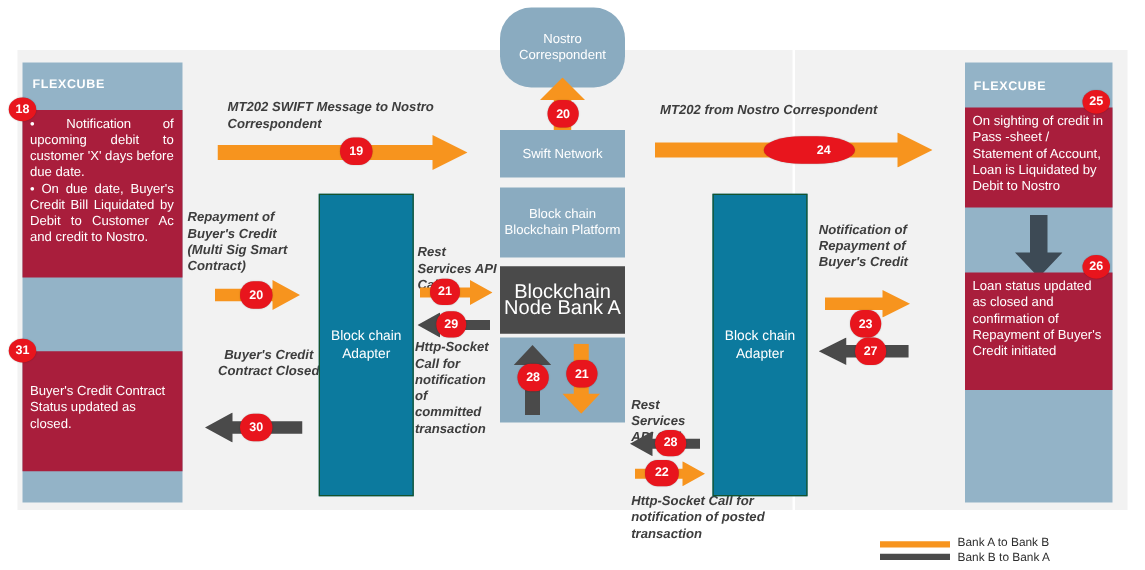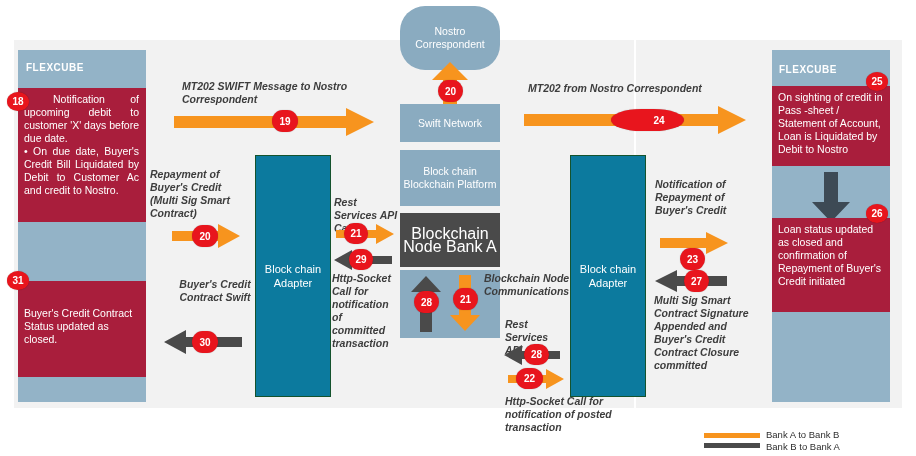--- a/index.html
+++ b/index.html
@@ -55,21 +55,21 @@
   <div class="panel-bg" style="left:14px;top:40px;width:620px;height:368px;"></div>
   <div class="panel-bg" style="left:636px;top:40px;width:266px;height:368px;"></div>
 
   <div class="fx-col" style="left:18px;top:50px;width:128px;height:352px;"></div>
   <div class="fx-title" style="left:26px;top:62px;">FLEXCUBE</div>
 
   <div class="red-box" style="left:18px;top:88px;width:128px;height:134px;">
     <span class="bul">• Notification of upcoming debit to customer 'X' days before due date.</span>
     <span class="bul">• On due date, Buyer's Credit Bill Liquidated by Debit to Customer Ac and credit to Nostro.</span>
   </div>
-  <div class="badge" style="left:7px;top:92px;width:22px;height:19px;">18</div>
+  <div class="badge" style="left:7px;top:78px;width:22px;height:19px;">18</div>
 
   <div class="red-box" style="left:18px;top:281px;width:128px;height:96px;padding-top:26px;">
     <span class="bul" style="text-align:left;">Buyer's Credit Contract Status updated as closed.</span>
   </div>
   <div class="badge" style="left:7px;top:271px;width:22px;height:19px;">31</div>
 
   <div class="cap" style="left:182px;top:80px;width:210px;">MT202 SWIFT Message to Nostro Correspondent</div>
 
   <div class="arrow" style="left:174px;top:108px;">
     <svg width="200" height="28" viewBox="0 0 200 28">
@@ -80,21 +80,21 @@
 
   <div class="cap" style="left:150px;top:168px;width:100px;">Repayment of Buyer's Credit (Multi Sig Smart Contract)</div>
 
   <div class="arrow" style="left:172px;top:224px;">
     <svg width="68" height="24" viewBox="0 0 68 24">
       <polygon points="0,7 46,7 46,0 68,12 46,24 46,17 0,17" fill="#F7941E"></polygon>
     </svg>
   </div>
   <div class="badge oval" style="left:192px;top:225px;width:26px;height:22px;">20</div>
 
-  <div class="cap c" style="left:160px;top:278px;width:110px;">Buyer's Credit Contract Swift</div>
+  <div class="cap c" style="left:160px;top:278px;width:110px;">Buyer's Credit Contract Closed</div>
 
   <div class="arrow" style="left:164px;top:330px;">
     <svg width="78" height="24" viewBox="0 0 78 24">
       <polygon points="78,7 22,7 22,0 0,12 22,24 22,17 78,17" fill="#4a4a4a"></polygon>
     </svg>
   </div>
   <div class="badge oval" style="left:192px;top:331px;width:26px;height:22px;">30</div>
 
   <div class="adapter" style="left:255px;top:155px;width:76px;height:242px;">Block chain Adapter</div>
 
@@ -140,38 +140,37 @@
   </div>
   <div class="badge oval" style="left:414px;top:291px;width:25px;height:22px;">28</div>
 
   <div class="arrow" style="left:450px;top:275px;">
     <svg width="30" height="56" viewBox="0 0 30 56">
       <polygon points="15,56 30,40 21,40 21,0 9,0 9,40 0,40" fill="#F7941E"></polygon>
     </svg>
   </div>
   <div class="badge oval" style="left:453px;top:288px;width:25px;height:22px;">21</div>
 
-  <div class="cap" style="left:484px;top:272px;width:100px;">Blockchain Node Communications</div>
 
 
   <div class="cap" style="left:505px;top:318px;width:62px;">Rest Services API Call</div>
 
   <div class="arrow" style="left:504px;top:345px;">
     <svg width="56" height="20" viewBox="0 0 56 20">
       <polygon points="56,6 18,6 18,0 0,10 18,20 18,14 56,14" fill="#4a4a4a"></polygon>
     </svg>
   </div>
   <div class="badge oval" style="left:524px;top:344px;width:25px;height:21px;">28</div>
 
   <div class="arrow" style="left:508px;top:369px;">
     <svg width="56" height="20" viewBox="0 0 56 20">
       <polygon points="0,6 38,6 38,0 56,10 38,20 38,14 0,14" fill="#F7941E"></polygon>
     </svg>
   </div>
-  <div class="badge oval" style="left:516px;top:368px;width:27px;height:21px;">22</div>
+  <div class="badge oval" style="left:516px;top:368px;width:27px;height:21px;border-radius:10px;">22</div>
 
   <div class="cap" style="left:505px;top:395px;width:130px;">Http-Socket Call for notification of posted transaction</div>
 
   <div class="adapter" style="left:570px;top:155px;width:76px;height:242px;">Block chain Adapter</div>
 
   <div class="cap" style="left:528px;top:82px;width:220px;">MT202 from Nostro Correspondent</div>
 
   <div class="arrow" style="left:524px;top:106px;">
     <svg width="222" height="28" viewBox="0 0 222 28">
       <polygon points="0,8 194,8 194,0 222,14 194,28 194,20 0,20" fill="#F7941E"></polygon>
@@ -188,21 +187,20 @@
   </div>
   <div class="badge oval" style="left:680px;top:248px;width:25px;height:22px;">23</div>
 
   <div class="arrow" style="left:655px;top:270px;">
     <svg width="72" height="22" viewBox="0 0 72 22">
       <polygon points="72,6 22,6 22,0 0,11 22,22 22,16 72,16" fill="#4a4a4a"></polygon>
     </svg>
   </div>
   <div class="badge oval" style="left:684px;top:270px;width:25px;height:22px;">27</div>
 
-  <div class="cap" style="left:654px;top:294px;width:96px;">Multi Sig Smart Contract Signature Appended and Buyer's Credit Contract Closure committed</div>
 
   <div class="fx-col" style="left:772px;top:50px;width:118px;height:352px;"></div>
   <div class="fx-title" style="left:779px;top:64px;">FLEXCUBE</div>
 
   <div class="red-box" style="left:772px;top:86px;width:118px;height:80px;">
     <span class="bul" style="text-align:left;">On sighting of credit in Pass -sheet / Statement of Account, Loan  is Liquidated by Debit to Nostro</span>
   </div>
   <div class="badge" style="left:866px;top:72px;width:22px;height:19px;">25</div>
 
   <div class="arrow" style="left:812px;top:172px;">

